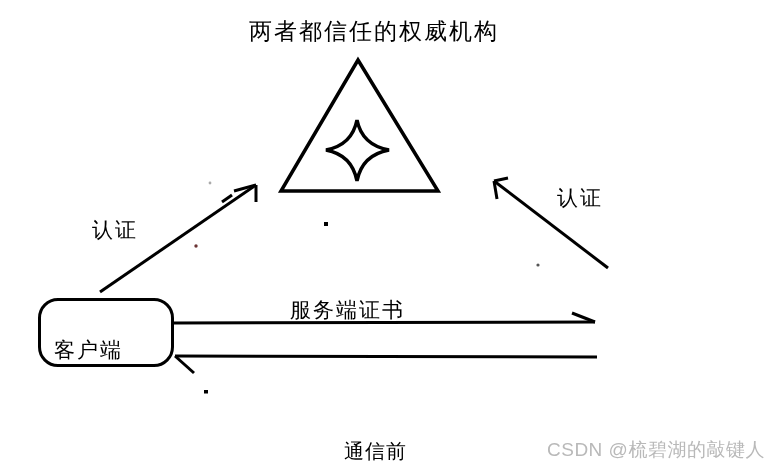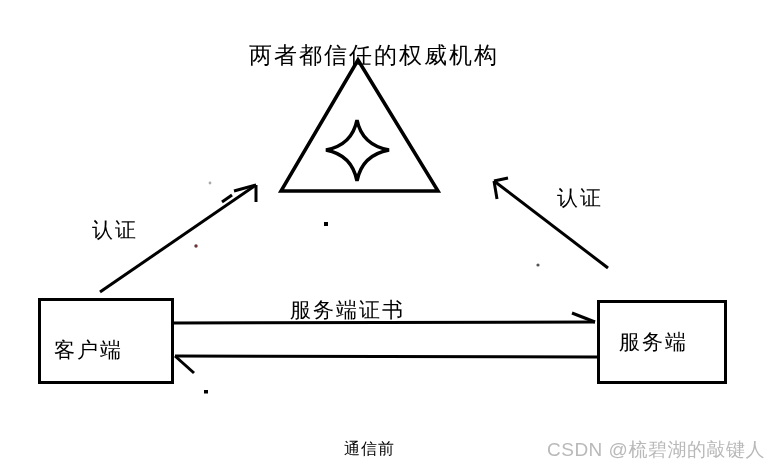--- a/index.html
+++ b/index.html
@@ -25,42 +25,41 @@
     position: absolute;
     white-space: nowrap;
     color: #000000;
     line-height: 1;
   }
   .title {
     font-size: 23px;
     letter-spacing: 2px;
     left: 249px;
     top: 20px;
-    margin-top: 24px;
   }
   .auth-left  { font-size: 21px; letter-spacing: 2px; left: 92px;  top: 219px; }
   .auth-right { font-size: 21px; letter-spacing: 2px; left: 557px; top: 187px; }
   .cert-top    { font-size: 21px; letter-spacing: 2px; left: 290px; top: 299px; }
   .cert-bottom { font-size: 21px; letter-spacing: 2px; left: 290px; top: 365px; }
-  .caption { font-size: 16px; letter-spacing: 1px; left: 344px; top: 441px; }
+  .caption { font-size: 20px; letter-spacing: 1px; left: 344px; top: 441px; }
   .watermark {
     font-size: 19px;
     left: 547px;
     top: 440px;
     color: #b9b9b9;
     letter-spacing: 0.5px;
     text-align: center;
   }
   .node-box {
     position: absolute;
     border: 3px solid #000000;
     background: #ffffff;
     box-sizing: border-box;
   }
-  .client-box { left: 38px;  top: 298px; width: 136px; height: 86px; }
+  .client-box { left: 38px;  top: 298px; width: 136px; height: 69px; border-radius: 20px; }
   .server-box { left: 597px; top: 300px; width: 130px; height: 84px; }
   .node-label {
     position: absolute;
     font-size: 21px;
     letter-spacing: 2px;
     white-space: nowrap;
     line-height: 1;
   }
   .client-label { left: 13px; top: 38px; }
   .server-label { left: 19px; top: 28px; }
@@ -119,21 +118,18 @@
   <div class="label title">两者都信任的权威机构</div>
 
   <div class="label auth-left">认证</div>
   <div class="label auth-right">认证</div>
   <div class="label cert-top">服务端证书</div>
 
   <div class="node-box client-box">
     <span class="node-label client-label">客户端</span>
   </div>
 
-  <div class="node-box server-box">
-    <span class="node-label server-label">服务端</span>
-  </div>
 
   <div class="label caption">通信前</div>
 
   <div class="label watermark">CSDN @梳碧湖的敲键人</div>
 
 </div>
 
 </body></html>

